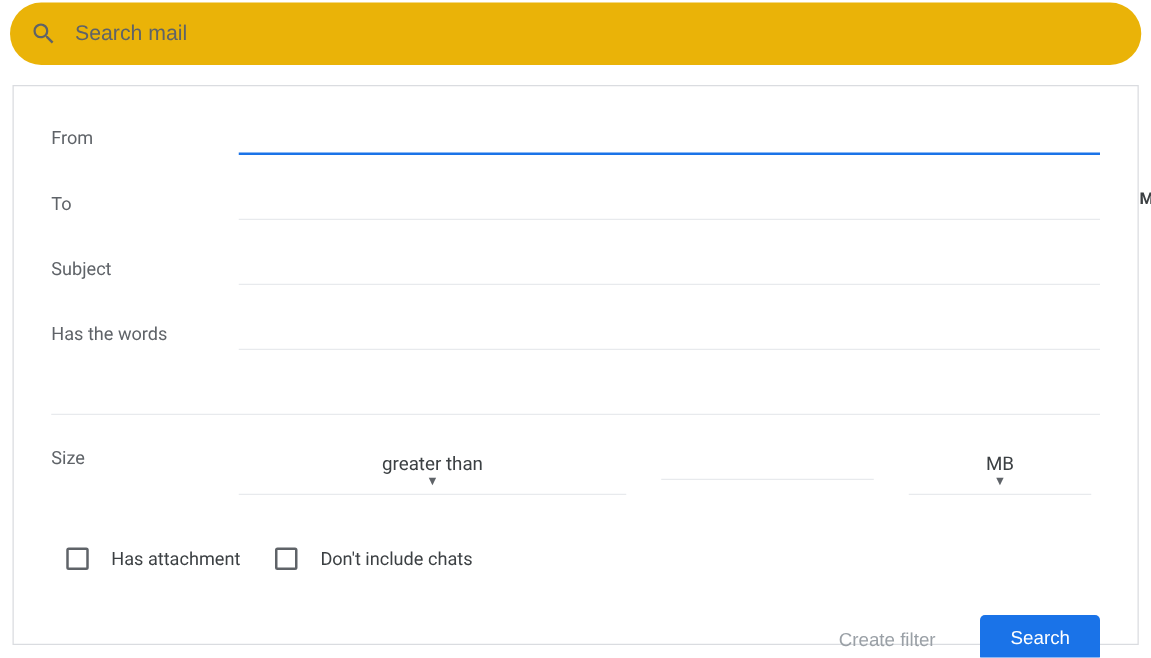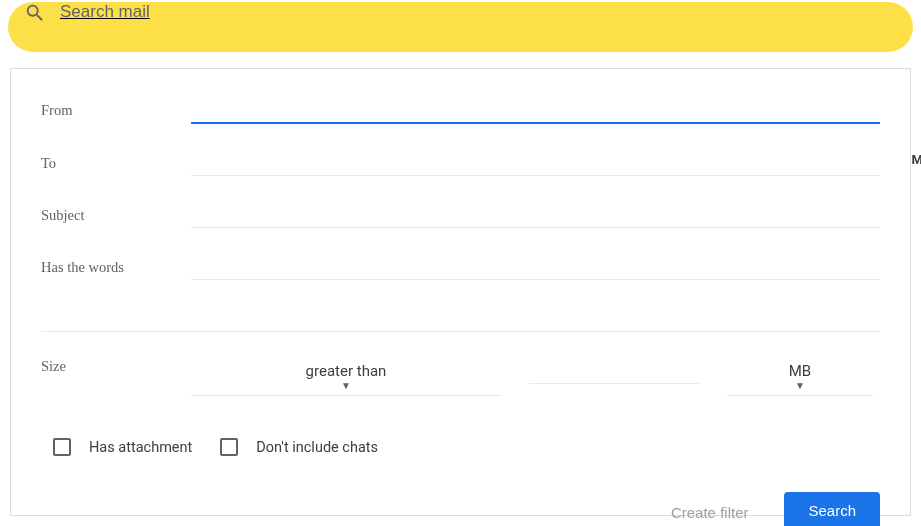--- a/index.html
+++ b/index.html
@@ -9,28 +9,27 @@
     }
     body {
       font-family: 'Google Sans', Roboto, Arial, sans-serif;
       background: #fff;
       width: 921px;
       height: 526px;
       position: relative;
       overflow: hidden;
     }
     .search-bar {
-      background: #fde047;
+      background: #eab308;
       border-radius: 26px;
       height: 50px;
       display: flex;
-      align-items: flex-start;
+      align-items: center;
       padding: 0 16px;
       margin: 2px 8px 0 8px;
-      text-decoration: underline;
     }
     .search-icon svg {
       width: 22px;
       height: 22px;
       fill: #5f6368;
       display: block;
     }
     .search-input {
       border: none;
       background: transparent;
@@ -56,21 +55,20 @@
     .form-row {
       display: flex;
       align-items: center;
       margin-bottom: 26px;
     }
     .form-label {
       width: 150px;
       font-size: 14.5px;
       color: #5f6368;
       flex-shrink: 0;
-      font-family: Liberation Serif, serif;
     }
     .form-input {
       flex: 1;
       border: none;
       border-bottom: 1px solid #e8eaed;
       font-size: 15px;
       padding: 4px 2px;
       outline: none;
       background: transparent;
     }

